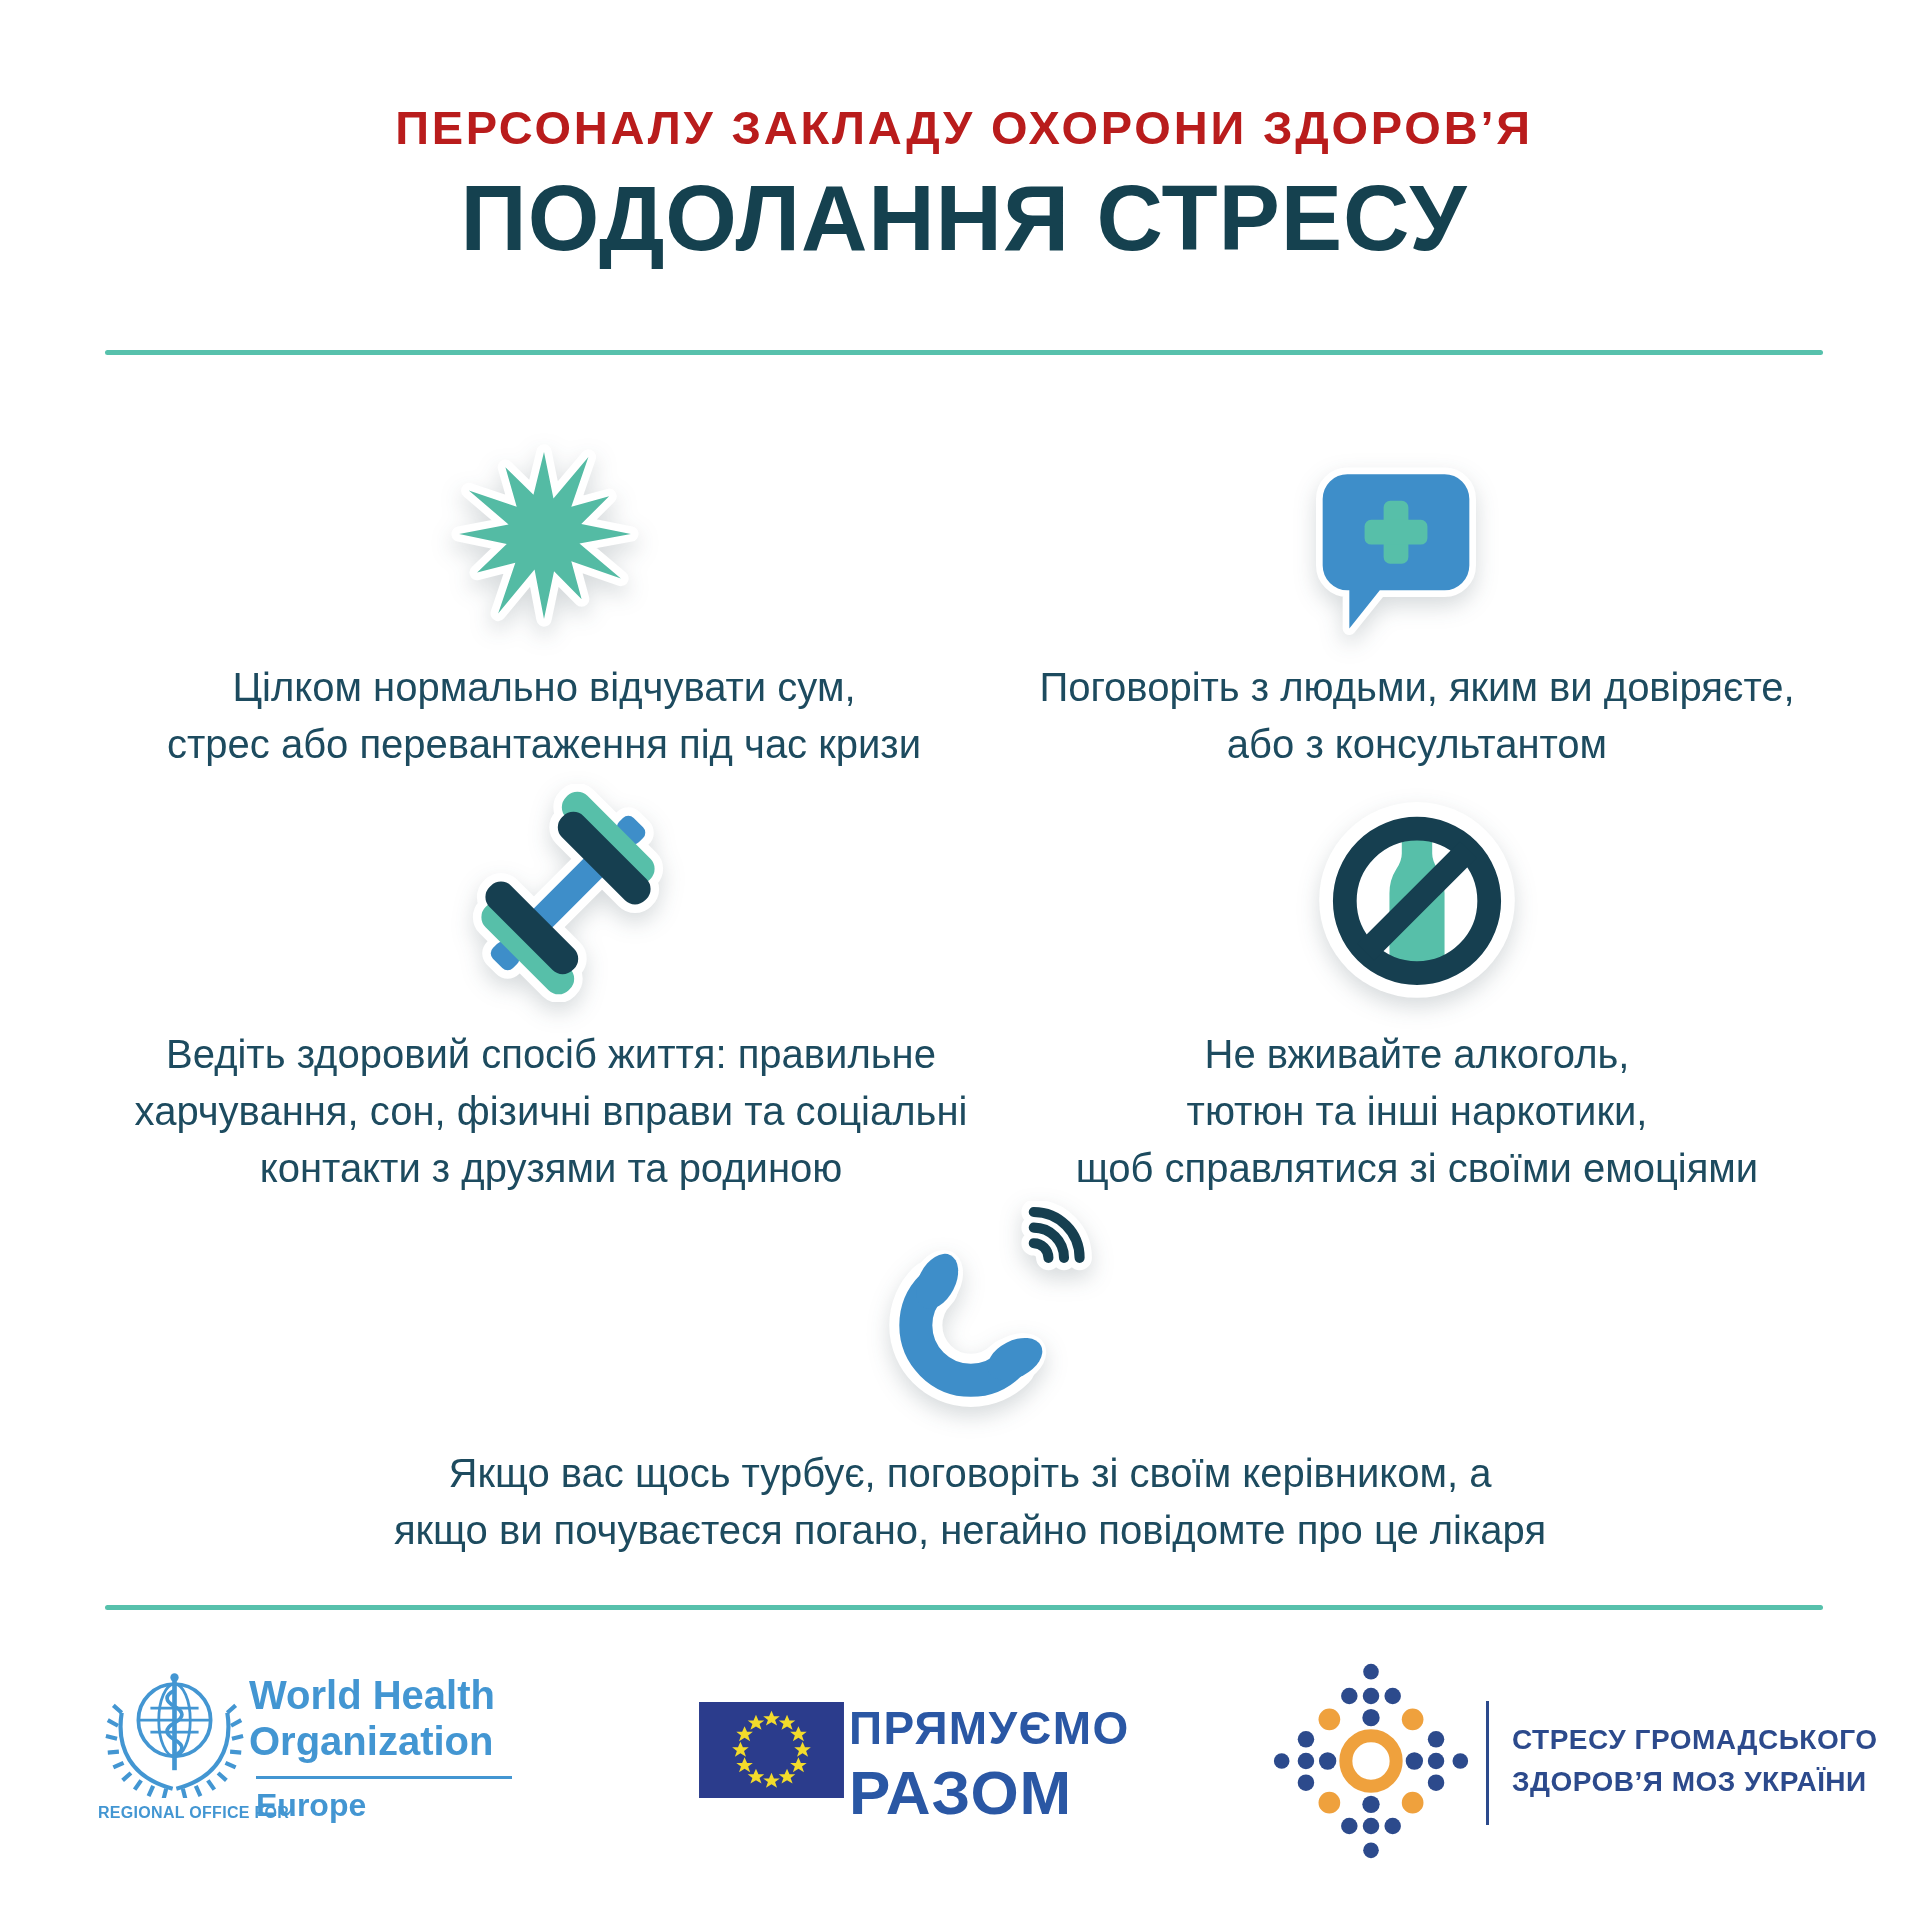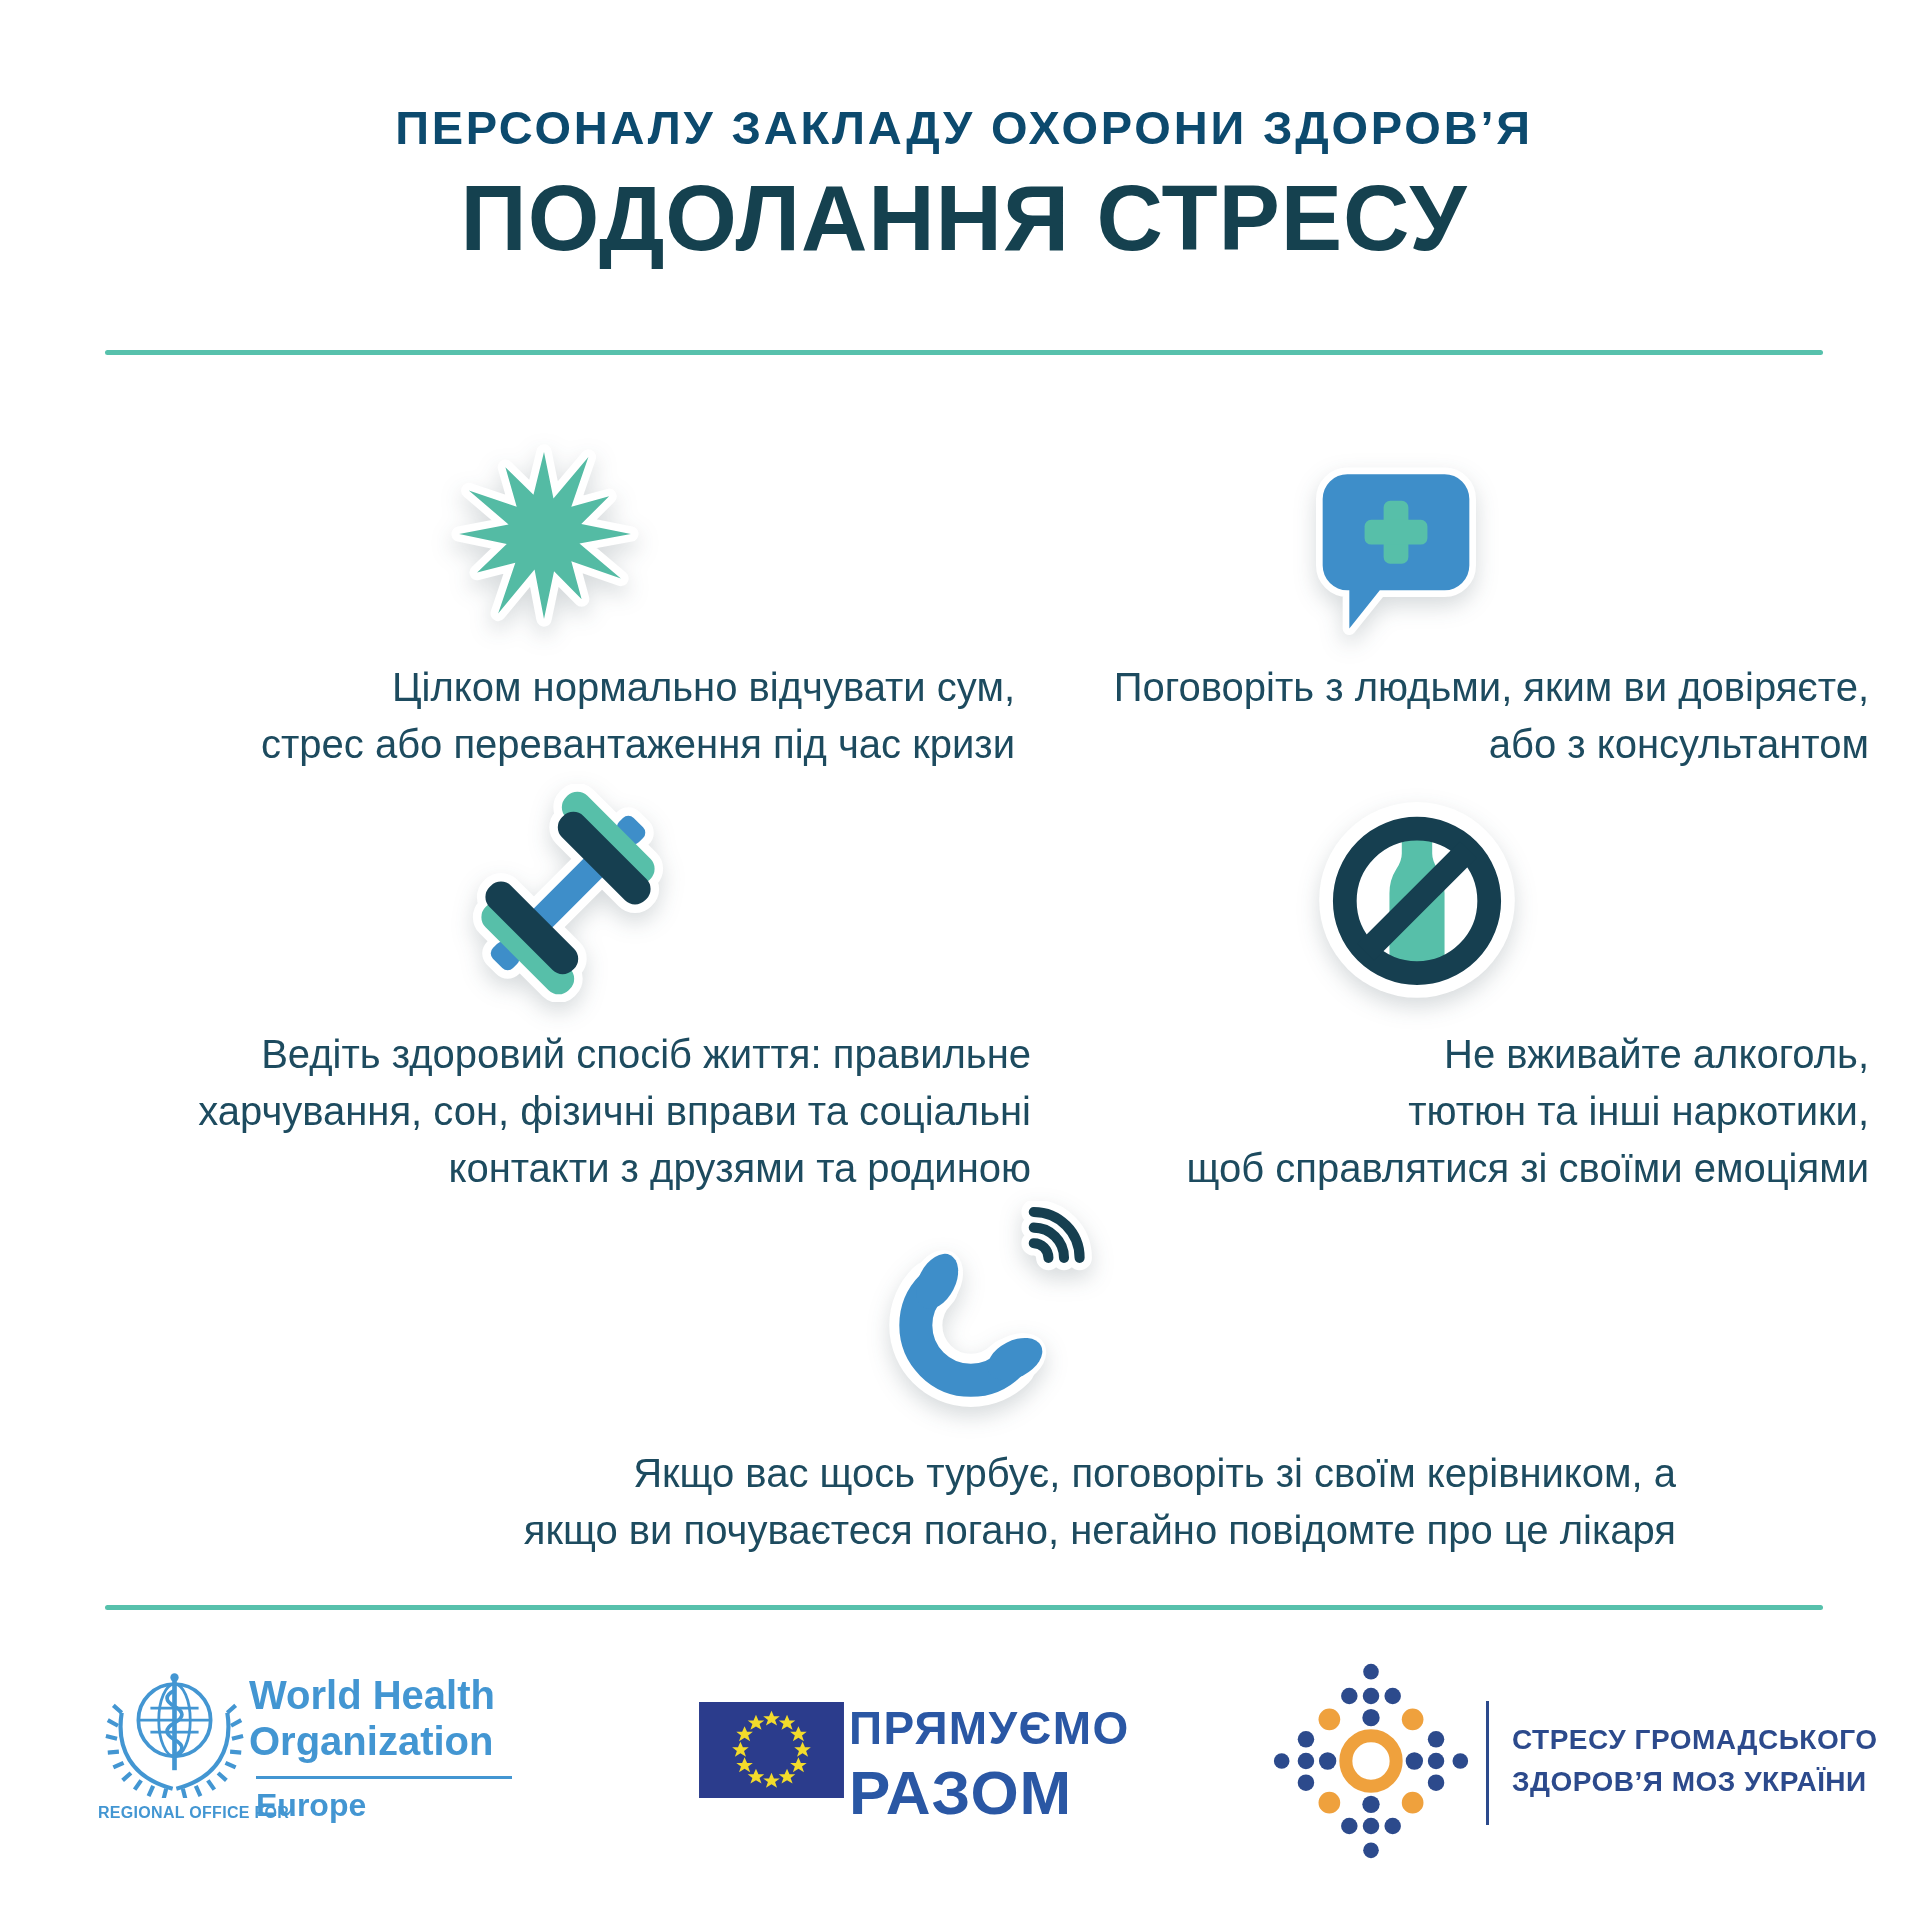--- a/index.html
+++ b/index.html
@@ -1,29 +1,29 @@
 <!DOCTYPE html>
 <html style="font-size:15px"><head>
 <meta charset="utf-8">
 <style>
   html,body{margin:0;padding:0;background:#ffffff;}
   .poster{position:relative;width:1928px;height:1928px;background:#ffffff;
           font-family:"Liberation Sans",sans-serif;overflow:hidden;}
   .eyebrow{position:absolute;top:100px;left:0;right:0;text-align:center;
-           font-size:47px;font-weight:600;letter-spacing:2.8px;color:#0c4a6e;}
+           font-size:47px;font-weight:600;letter-spacing:2.8px;color:#b91c1c;}
   .title{position:absolute;top:153px;left:0;right:0;margin:13px;text-align:center;
          font-size:92px;font-weight:800;letter-spacing:0.9px;color:#15414F;}
   .divider{position:absolute;left:105px;width:1718px;height:4.7px;
            background:#57C1AC;border-radius:2.8px;}
   .divider.top{top:350px;}
   .divider.bottom{top:1605px;}
   .tip-icon{position:absolute;transform:translate(-50%,-50%);line-height:0;}
   .tip-icon svg{filter:drop-shadow(0 9.4px 11.3px rgba(30,50,60,0.18));}
   .tip-text{position:absolute;transform:translateX(-50%);white-space:pre-line;
-            text-align:right;font-size:40px;line-height:1.43;color:#1D4B5F;}
+            text-align:center;font-size:40px;line-height:1.43;color:#1D4B5F;}
   
   .who-emblem{position:absolute;left:105px;top:1659px;line-height:0;}
   .who-name{position:absolute;left:249px;top:1672px;font-size:40px;font-weight:700;
             color:#4396D2;line-height:46px;white-space:pre-line;}
   .who-rule{position:absolute;left:256px;top:1776px;width:256px;height:2.8px;background:#4396D2;}
   .who-office{position:absolute;left:98px;top:1804px;font-size:16px;font-weight:700;
               letter-spacing:0.3px;color:#4396D2;}
   .who-region{position:absolute;left:256px;top:1787px;font-size:32px;font-weight:700;color:#4396D2;}
   .eu-flag{position:absolute;left:699px;top:1702px;line-height:0;}
   .eu-text{position:absolute;left:849px;top:1701px;color:#2A57A4;}

